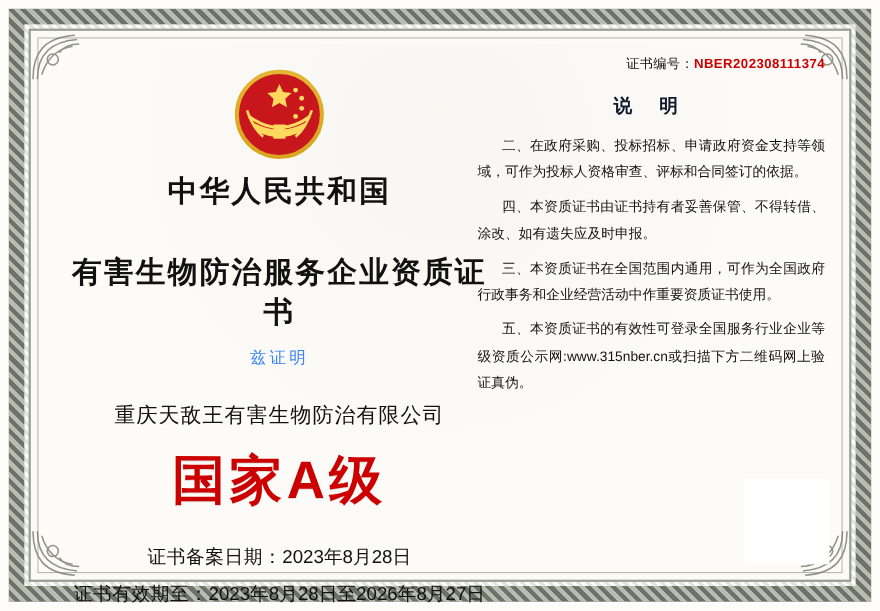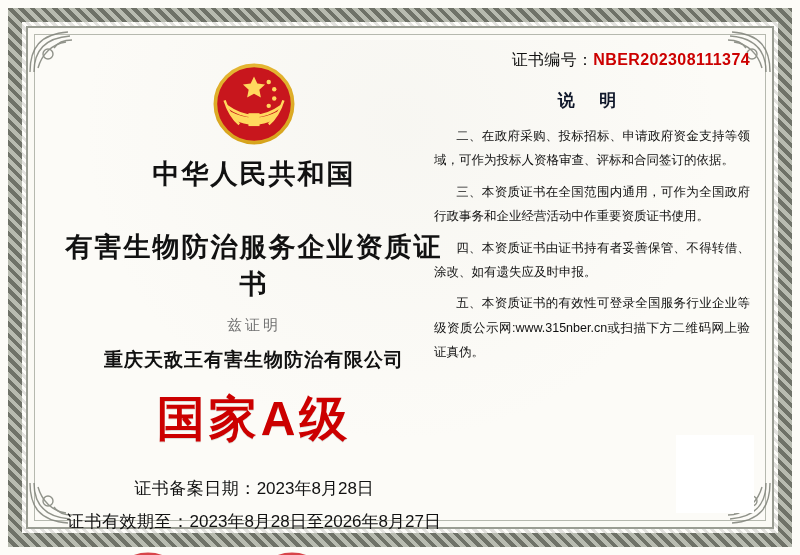--- a/index.html
+++ b/index.html
@@ -108,28 +108,28 @@
     font-size: 27px;
     letter-spacing: 2px;
     line-height: 1.35;
     margin-top: 4px;
   }
   .main-title .l2 { display: block; margin-top: 37px; }
 
   .zizhengming {
     margin-top: 14px;
     font-size: 15px;
-    color: #737373;
+    color: #3b82f6;
     letter-spacing: 3px;
     font-family: Liberation Mono, monospace;
   }
   .company {
-    margin-top: 12px;
+    margin-top: 30px;
     font-size: 19px;
-    font-weight: bold;
+    font-weight: normal;
     color: #111;
     letter-spacing: 1px;
   }
   .grade {
     margin-top: 14px;
     font-size: 48px;
     font-weight: bold;
     color: #cc0000;
     letter-spacing: 4px;
     text-shadow: 0 1px 0 rgba(0,0,0,.12);
@@ -161,21 +161,21 @@
   .seal.s2 { left: 196px; }
 
   
   .right-col {
     position: absolute;
     right: 10px;
     top: 4px;
     width: 316px;
   }
   .cert-no {
-    font-size: 16px;
+    font-size: 12px;
     color: #111;
     text-align: right;
     margin-top: 6px;
     letter-spacing: .3px;
   }
   .cert-no .num {
     color: #cc0000;
     font-weight: bold;
     letter-spacing: .4px;
   }
@@ -354,22 +354,22 @@
 
     <div class="right-col">
 
       <div class="cert-no">
         <span>证书编号：</span><span class="num">NBER202308111374</span>
       </div>
 
       <div class="notice-title">说  明</div>
 
       <div class="notice-item"><span class="ind"></span><span>二、在政府采购、投标招标、申请政府资金支持等领域，可作为投标人资格审查、评标和合同签订的依据。</span></div>
+      <div class="notice-item"><span class="ind"></span><span>四、本资质证书由证书持有者妥善保管、不得转借、涂改、如有遗失应及时申报。</span></div>
       <div class="notice-item"><span class="ind"></span><span>三、本资质证书在全国范围内通用，可作为全国政府行政事务和企业经营活动中作重要资质证书使用。</span></div>
-      <div class="notice-item"><span class="ind"></span><span>四、本资质证书由证书持有者妥善保管、不得转借、涂改、如有遗失应及时申报。</span></div>
       <div class="notice-item"><span class="ind"></span><span>五、本资质证书的有效性可登录全国服务行业企业等级资质公示网:www.315nber.cn或扫描下方二维码网上验证真伪。</span></div>
     </div>
 
     <div class="qr">
       <div class="qrgrid" id="qrgrid">
           <i class="on"></i>
           <i class="on"></i>
           <i class="on"></i>
           <i class="on"></i>
           <i class="on"></i>

